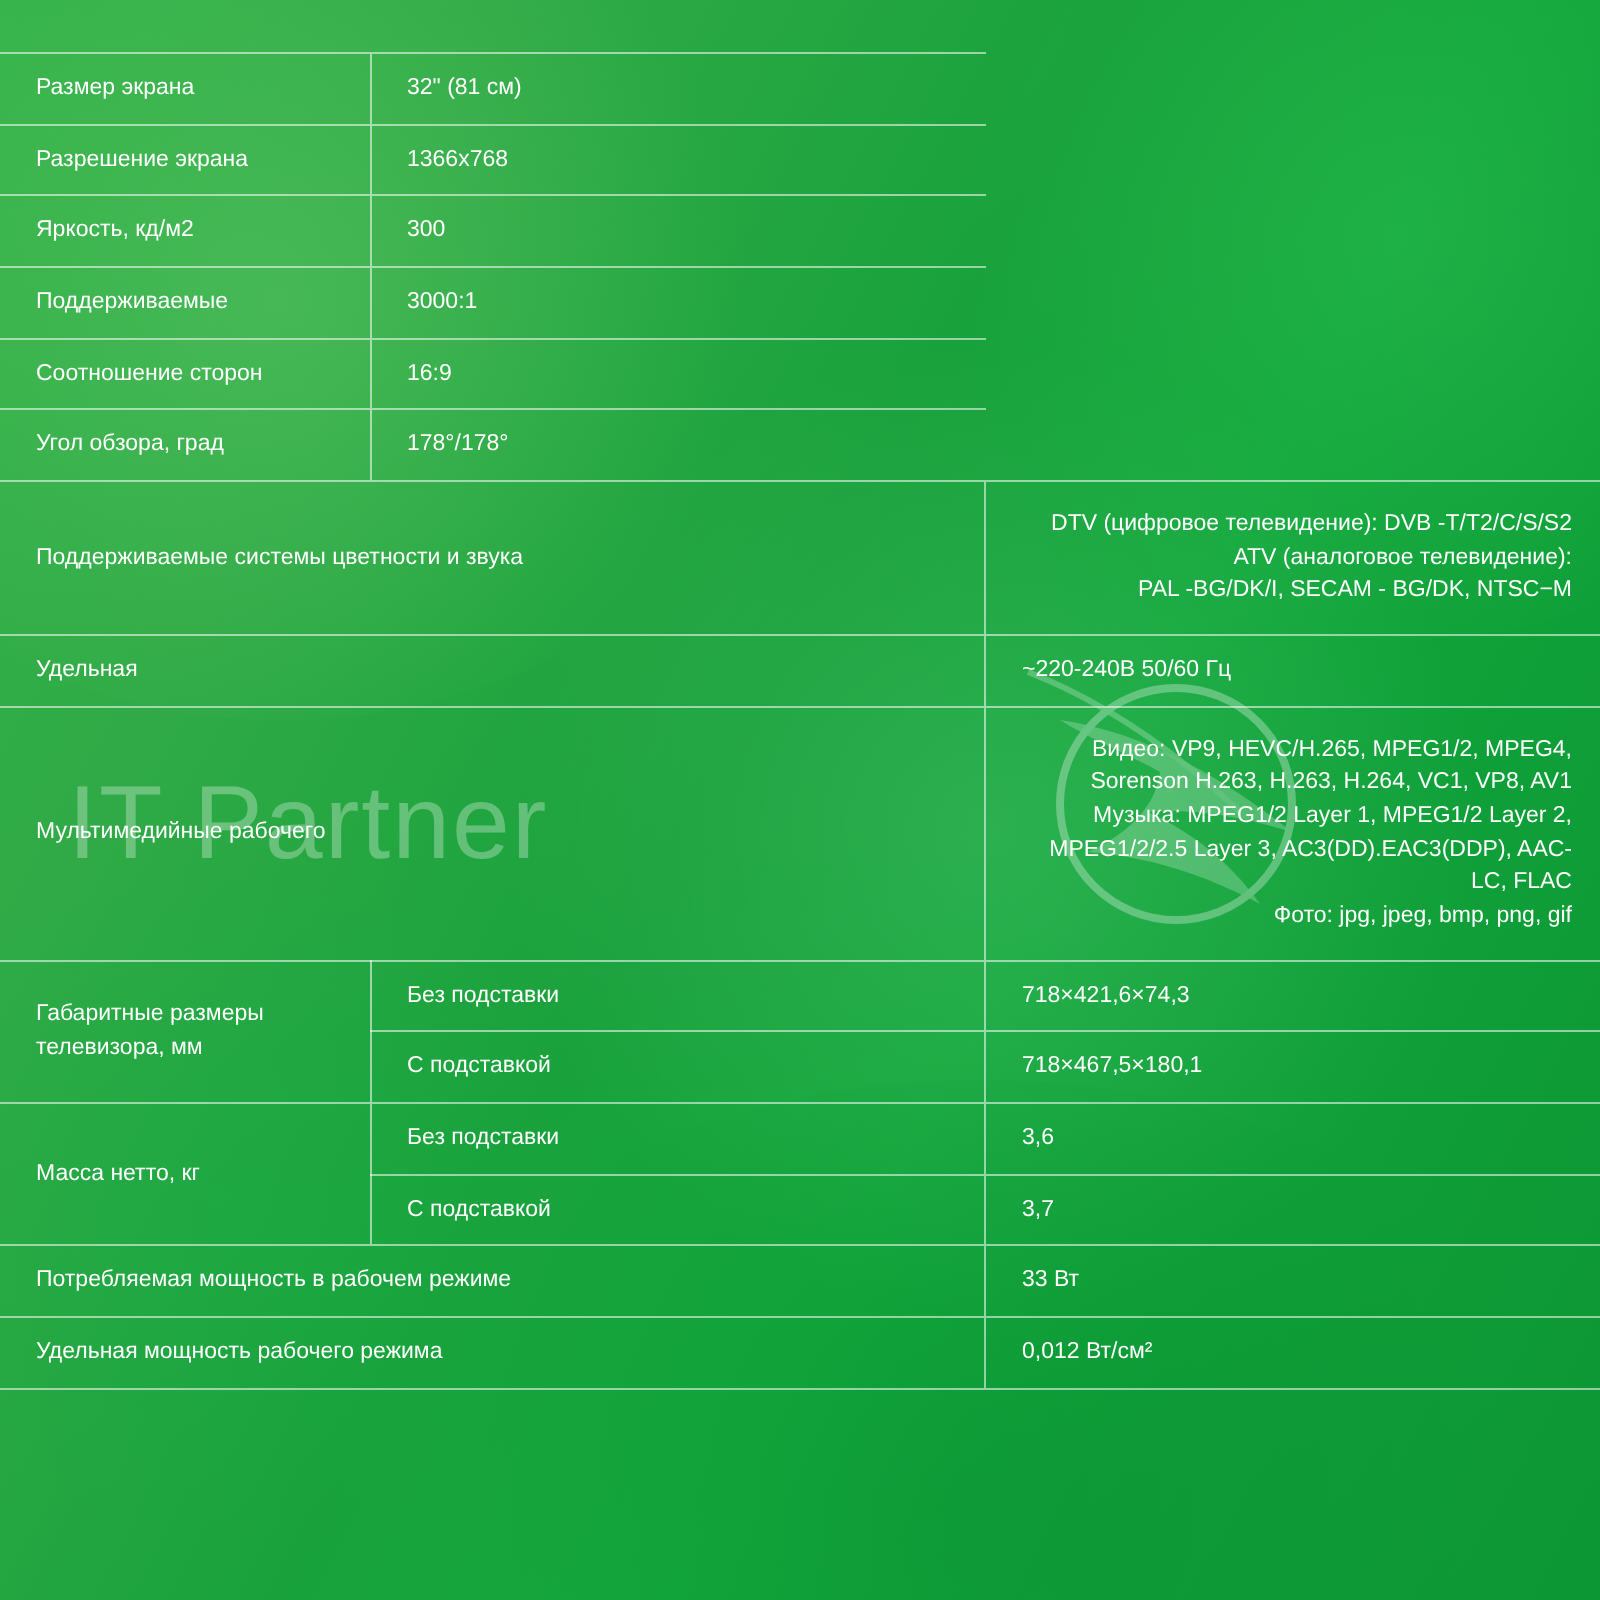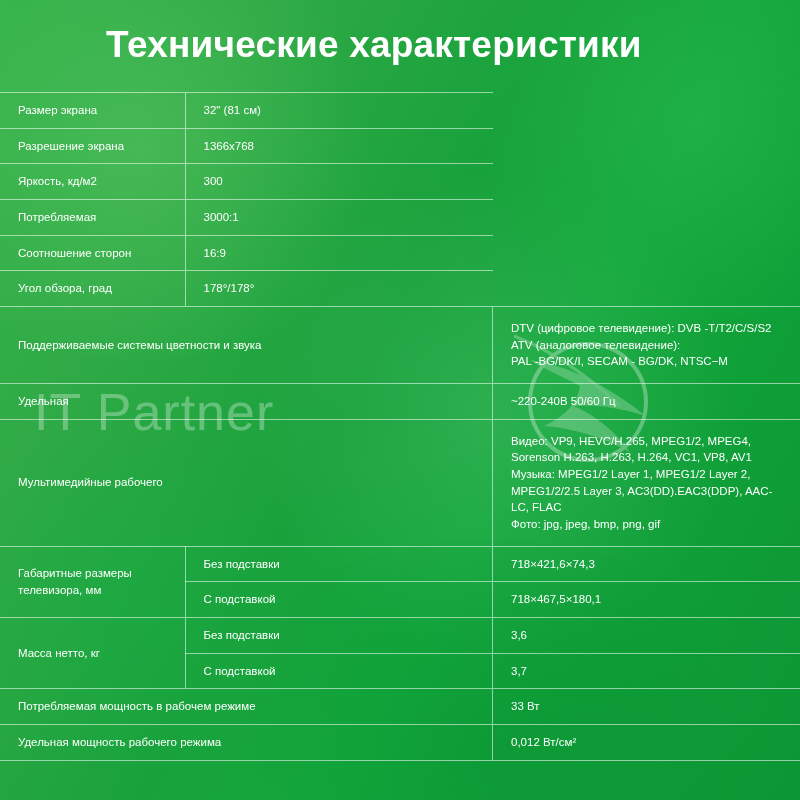--- a/index.html
+++ b/index.html
@@ -92,21 +92,21 @@
     padding: 9px 14px 9px 18px;
     border-top: 1px solid rgba(255,255,255,0.55);
     border-bottom: 1px solid rgba(255,255,255,0.55);
     line-height: 1.45;
     box-sizing: border-box;
   }
   td.label { width: 185px; }
   td.sub   { width: 190px; border-left: 1px solid rgba(255,255,255,0.55); }
   td.value { border-left: 1px solid rgba(255,255,255,0.55); }
   td.label-span2 { width: 375px; }
-  .nowrap-cell { white-space: pre-line; }
+  .nowrap-cell { white-space: pre-line; text-align: right; }
   .tall td { padding-top: 13px; padding-bottom: 13px; }
   .vspan { vertical-align: middle; }
 </style>
 </head>
 <body>
 
 <div id="page">
   <div class="blotch b1"></div>
   <div class="blotch b2"></div>
   <div class="blotch b3"></div>
@@ -115,38 +115,37 @@
   <div id="watermark">
     <span class="wm-text">IT Partner</span>
   </div>
 
   <svg id="wm-logo" viewBox="0 0 176 150">
     <circle cx="88" cy="82" r="58" fill="none" stroke="#ffffff" stroke-width="4"></circle>
     <path d="M30 40 C70 46 108 66 146 96 C120 88 96 84 74 86 C96 96 116 112 130 132 C104 118 74 108 44 106 C66 96 78 82 80 66 C66 58 46 50 30 40 Z" fill="#ffffff" opacity="0.75"></path>
     <path d="M14 16 C50 30 86 54 120 86" fill="none" stroke="#ffffff" stroke-width="3" opacity="0.8"></path>
   </svg>
 
-  <div id="title">Технические характеристики</div>
 
   <table>
     <tbody>
       <tr>
         <td class="label">Размер экрана</td>
         <td class="value">32" (81 см)</td>
       </tr>
       <tr>
         <td class="label">Разрешение экрана</td>
         <td class="value">1366x768</td>
       </tr>
       <tr>
         <td class="label">Яркость, кд/м2</td>
         <td class="value">300</td>
       </tr>
       <tr>
-        <td class="label">Потребляемая</td>
+        <td class="label">Поддерживаемые</td>
         <td class="value">3000:1</td>
       </tr>
       <tr>
         <td class="label">Соотношение сторон</td>
         <td class="value">16:9</td>
       </tr>
       <tr>
         <td class="label">Угол обзора, град</td>
         <td class="value">178°/178°</td>
       </tr>

